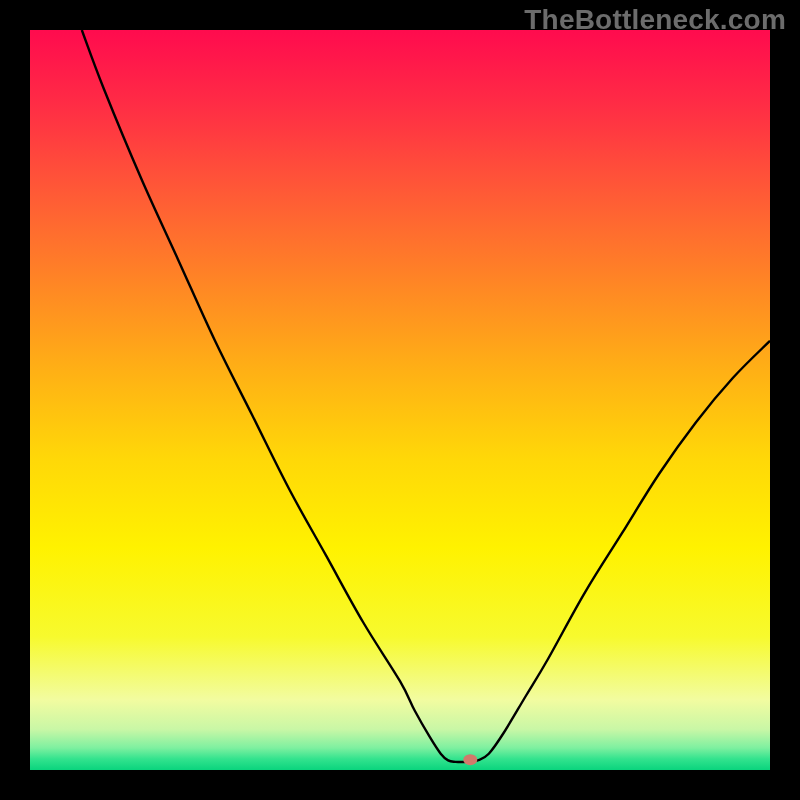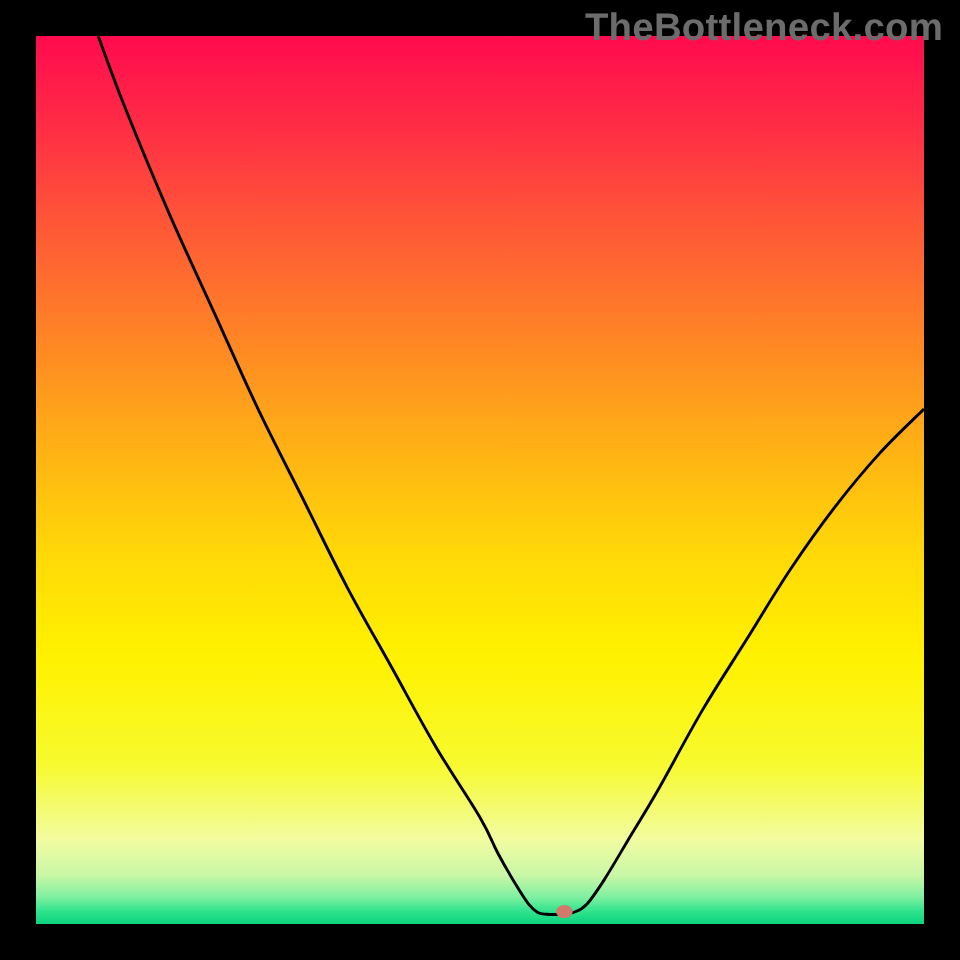--- a/index.html
+++ b/index.html
@@ -14,21 +14,21 @@
     position: relative;
     width: 800px;
     height: 800px;
     background: #000;
   }
   .watermark {
     position: absolute;
     top: 4px;
     right: 14px;
     font-family: Arial, Helvetica, sans-serif;
-    font-size: 32px;
+    font-size: 28px;
     font-weight: 600;
     color: #6c6c6c;
     letter-spacing: 0.2px;
     z-index: 5;
   }
   .plot {
     position: absolute;
     left: 30px;
     top: 30px;
     width: 740px;

